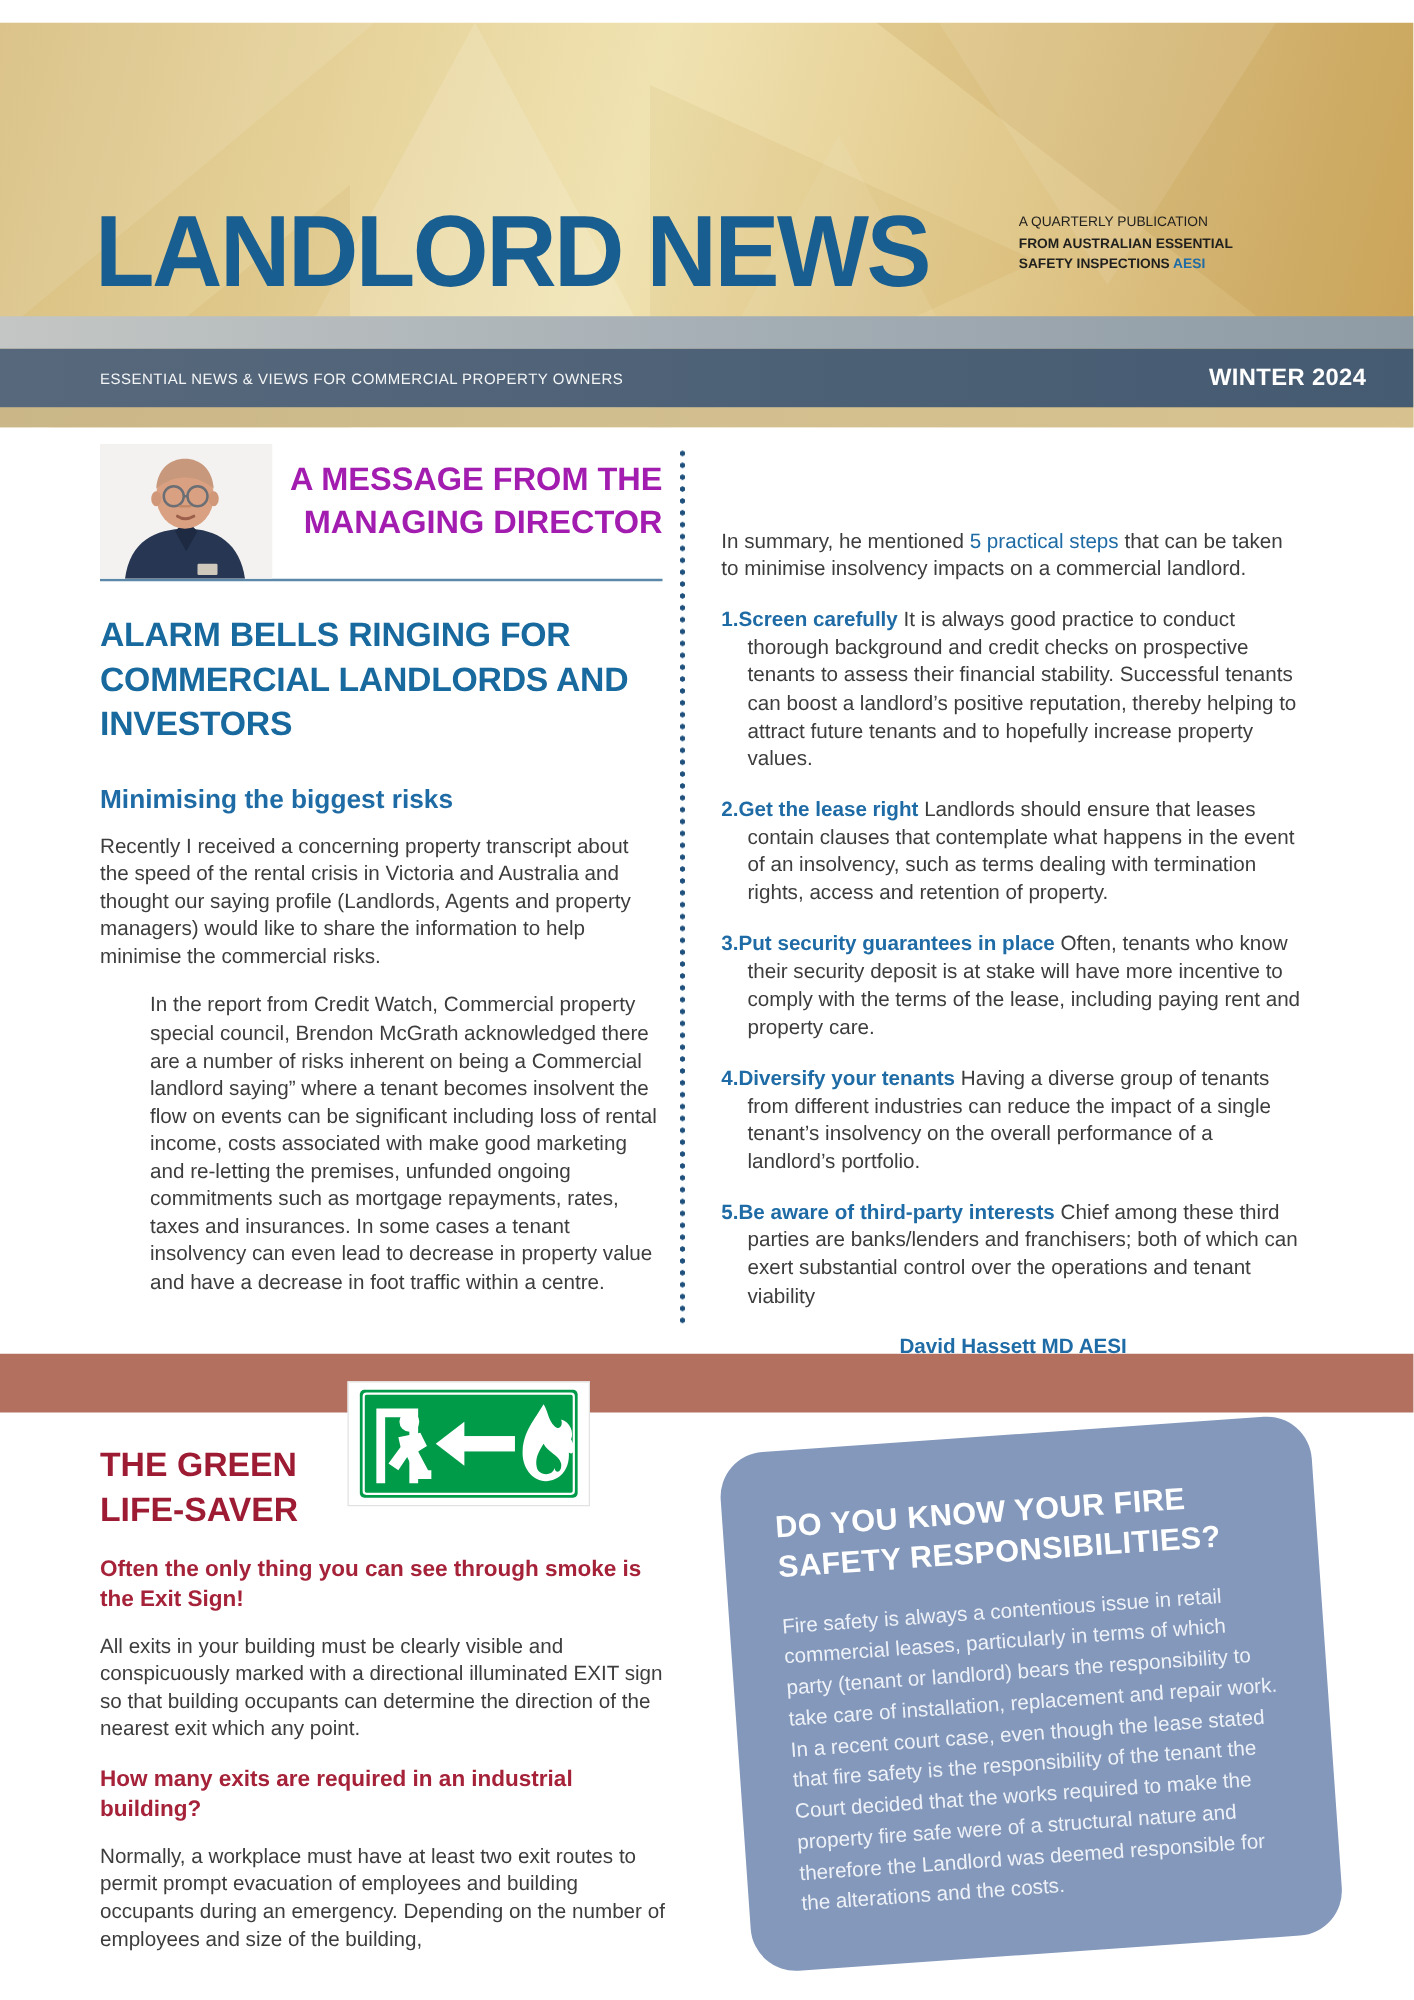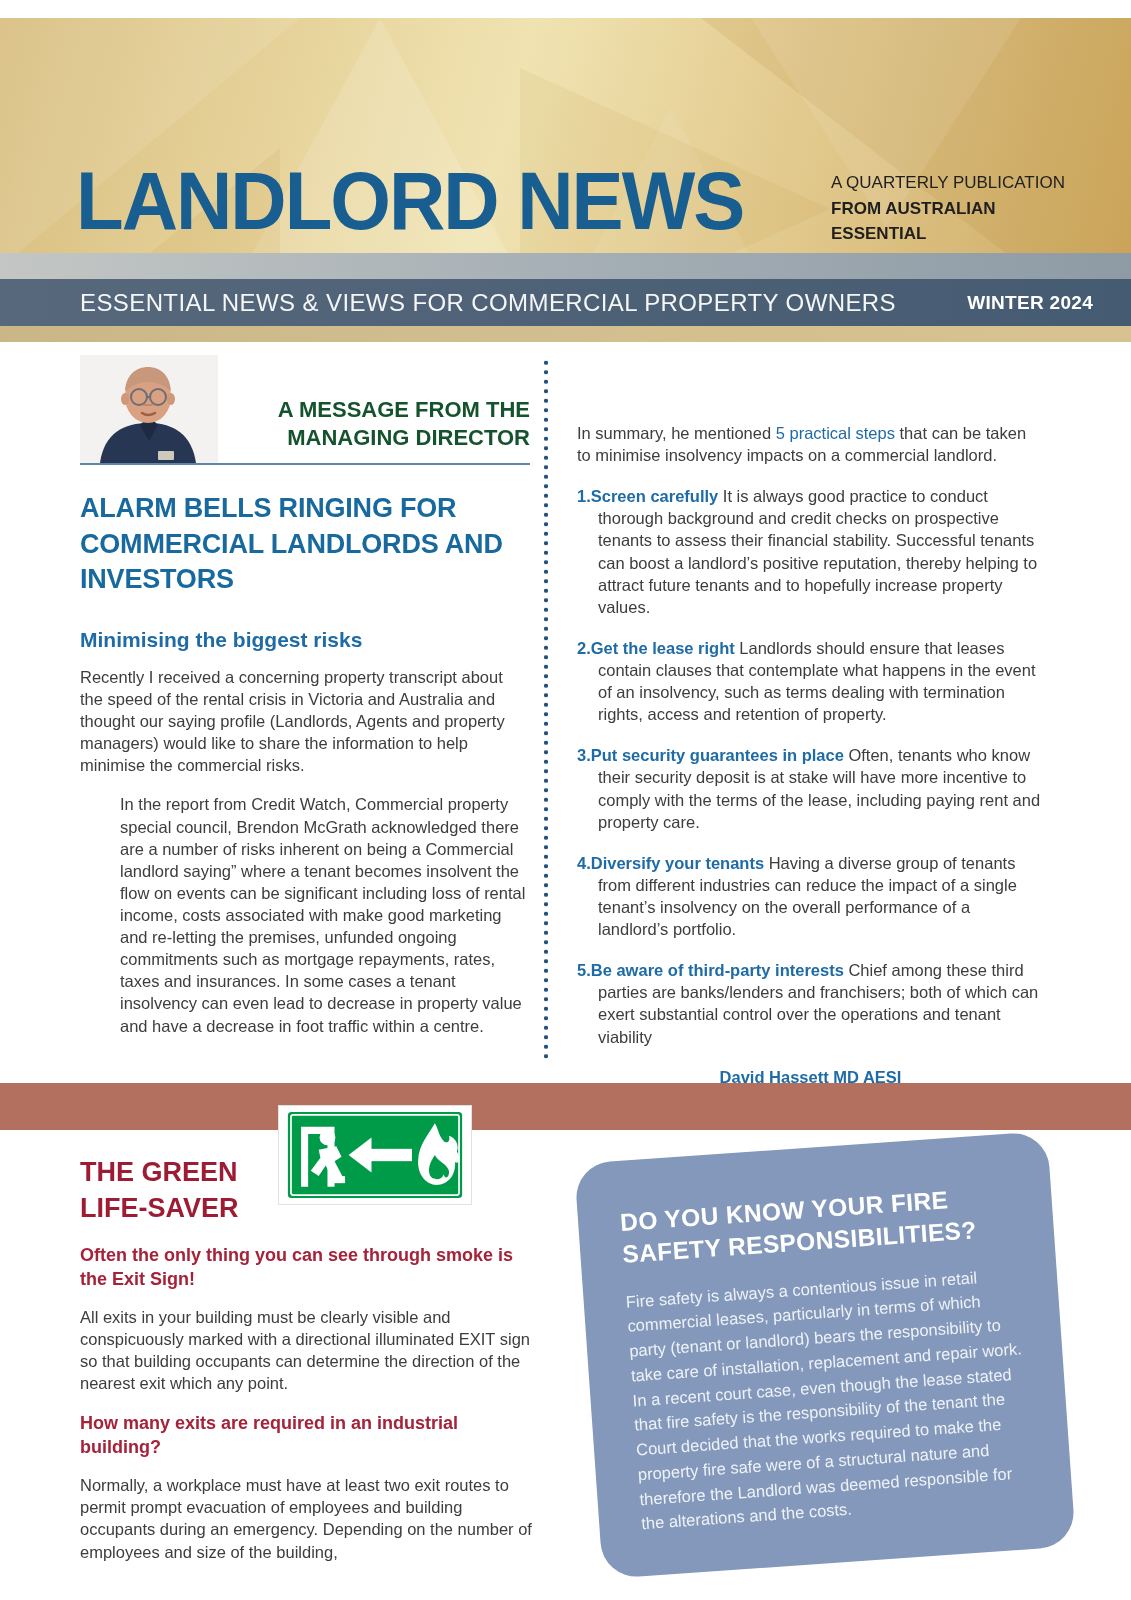--- a/index.html
+++ b/index.html
@@ -15,46 +15,46 @@
   .t2{left:200px;top:0;width:360px;height:332px;background:rgba(255,255,255,.14);clip-path:polygon(50% 0,100% 100%,0 100%);}
   .t3{right:0;top:0;width:430px;height:332px;background:rgba(172,126,42,.13);clip-path:polygon(100% 0,100% 100%,0 0);}
   .t4{left:520px;top:50px;width:310px;height:282px;background:rgba(188,146,58,.10);clip-path:polygon(0 0,100% 50%,0 100%);}
   .t5{right:110px;top:0;width:270px;height:210px;background:rgba(255,255,255,.09);clip-path:polygon(0 0,100% 0,50% 100%);}
   .t6{left:30px;top:130px;width:250px;height:202px;background:rgba(186,142,52,.10);clip-path:polygon(0 100%,100% 0,100% 100%);}
   .t7{right:330px;top:90px;width:260px;height:242px;background:rgba(255,255,255,.07);clip-path:polygon(50% 0,100% 100%,0 100%);}
 
   .mast-title{position:absolute;left:76px;top:142px;margin:0;
     font-size:78px;font-weight:800;letter-spacing:-2px;color:#185e90;line-height:1;
     transform:scaleY(1.04);transform-origin:left top;white-space:nowrap;}
-  .tagline{position:absolute;right:48px;top:152px;width:252px;font-size:17px;line-height:1.5;color:#1f1f1d;}
+  .tagline{position:absolute;right:64px;top:152px;width:252px;font-size:11px;line-height:1.5;color:#1f1f1d;}
   .tagline .ln1{font-weight:400;}
   .tagline .ln2,.tagline .ln3{font-weight:700;}
   .tagline .brand{color:#1e6ba5;font-weight:700;}
 
   .band{position:absolute;left:0;right:0;bottom:0;}
   .band-top{height:26px;background:linear-gradient(90deg,#c3c6c4,#a3adb4 55%,#8e9ba5);}
   .band-mid{height:47px;background:linear-gradient(90deg,#57687c,#455b71);
     display:flex;align-items:center;justify-content:space-between;
     padding:0 38px 0 80px;box-sizing:border-box;}
-  .banner-text{color:#f4f6f7;font-size:24px;letter-spacing:.4px;font-weight:400;}
+  .banner-text{color:#f4f6f7;font-size:12px;letter-spacing:.4px;font-weight:400;}
   .issue-text{color:#ffffff;font-size:19px;font-weight:700;letter-spacing:.3px;}
   .band-bottom{height:16px;background:linear-gradient(90deg,rgba(201,182,136,.95),rgba(216,196,146,.95));}
 
   
   .main{display:flex;align-items:stretch;height:741px;box-sizing:border-box;}
   .col-left{margin-left:80px;width:450px;padding-top:13px;box-sizing:border-box;}
   .divider{width:4px;margin-left:14px;margin-top:16px;margin-bottom:20px;
     background-image:radial-gradient(circle,#20517d 1.9px,rgba(32,81,125,0) 2.3px);
     background-size:4px 9.5px;background-repeat:repeat-y;background-position:center top;}
   .col-right{margin-left:29px;width:467px;padding-top:40px;box-sizing:border-box;margin-top:40px;}
 
   .md-header{display:flex;align-items:flex-end;border-bottom:2px solid #5b87a8;}
   .md-photo{width:138px;height:108px;flex:none;}
-  .kicker{flex:1;text-align:right;font-size:22px;font-weight:700;color:#14532d;
-    line-height:1.3;padding-bottom:10px;}
+  .kicker{flex:1;text-align:right;font-size:26px;font-weight:700;color:#a21caf;
+    line-height:1.3;padding-bottom:28px;}
 
   .headline{margin:26px 0 0 0;font-size:27px;font-weight:800;color:#17699e;line-height:1.32;letter-spacing:-.2px;}
   .subhead-blue{margin:30px 0 0 0;font-size:21px;font-weight:700;color:#1e6ba5;}
   .para{margin:14px 0 0 0;font-size:16.5px;line-height:1.34;color:#3d3d3d;}
   .para + .para{margin-top:17px;margin-left:40px;}
 
   .intro{margin:0;font-size:16.5px;line-height:1.34;color:#3d3d3d;}
   .blue-strong{color:#1e6ba5;font-weight:700;}
   .blue-inline{color:#1e6ba5;}
   .step{margin:19px 0 0 0;font-size:16.5px;line-height:1.34;color:#3d3d3d;

